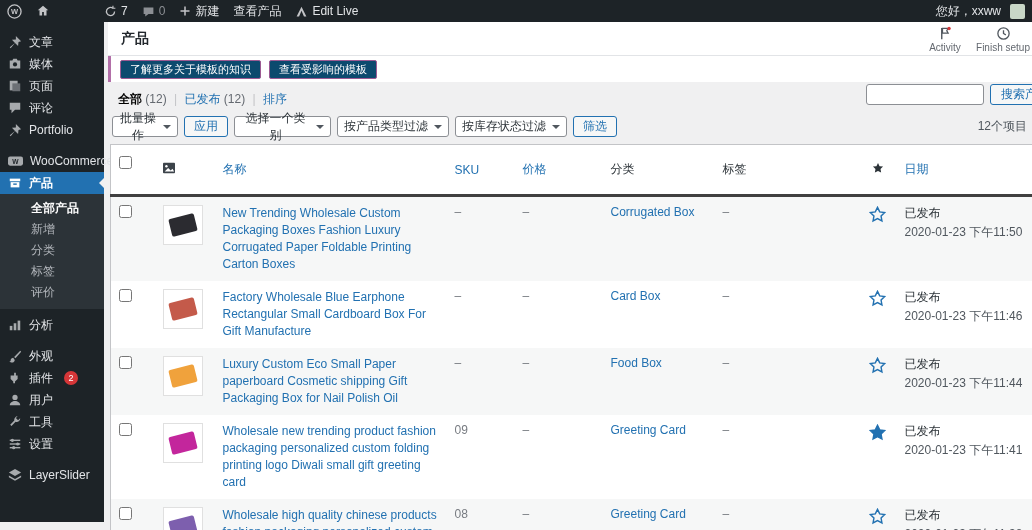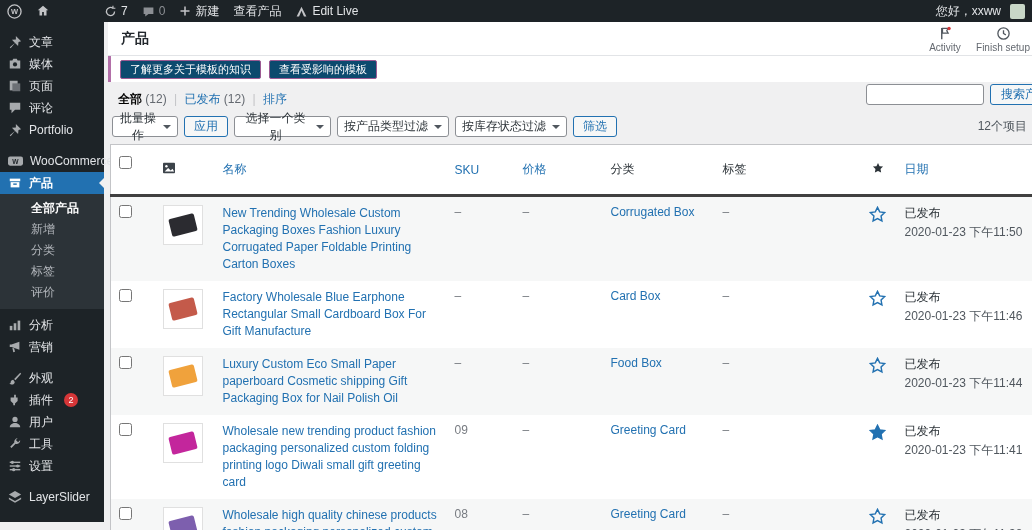--- a/index.html
+++ b/index.html
@@ -207,27 +207,20 @@
   </div>
   <div class="spacer" style="height:5px"></div>
   <div class="mi">
     <svg width="14" height="14" viewBox="0 0 16 16" fill="#a7aaad">
         <rect x="2" y="9" width="3" height="5"></rect>
         <rect x="6.5" y="6" width="3" height="8"></rect>
         <rect x="11" y="3" width="3" height="11"></rect>
       </svg>
     <span class="milabel">分析</span>
   </div>
-  <div class="mi">
-    <svg width="14" height="14" viewBox="0 0 16 16" fill="#a7aaad">
-        <path d="M13 2v9L4 8H2V5h2z"></path>
-        <path d="M5 9l1 5 2-.5-1-4z"></path>
-      </svg>
-    <span class="milabel">营销</span>
-  </div>
   <div class="spacer"></div>
   <div class="mi">
     <svg width="14" height="14" viewBox="0 0 16 16" fill="#a7aaad">
         <path d="M14 2L7 9l1.5 1.5L15 3z"></path>
         <path d="M6 10c-1.5 0-3 1-3 3 0 .8-.5 1-1.5 1 .8 1 2 1.5 3 1.5 2 0 3.2-1.3 3.2-3z"></path>
       </svg>
     <span class="milabel">外观</span>
   </div>
   <div class="mi">
     <svg width="14" height="14" viewBox="0 0 16 16" fill="#a7aaad">

